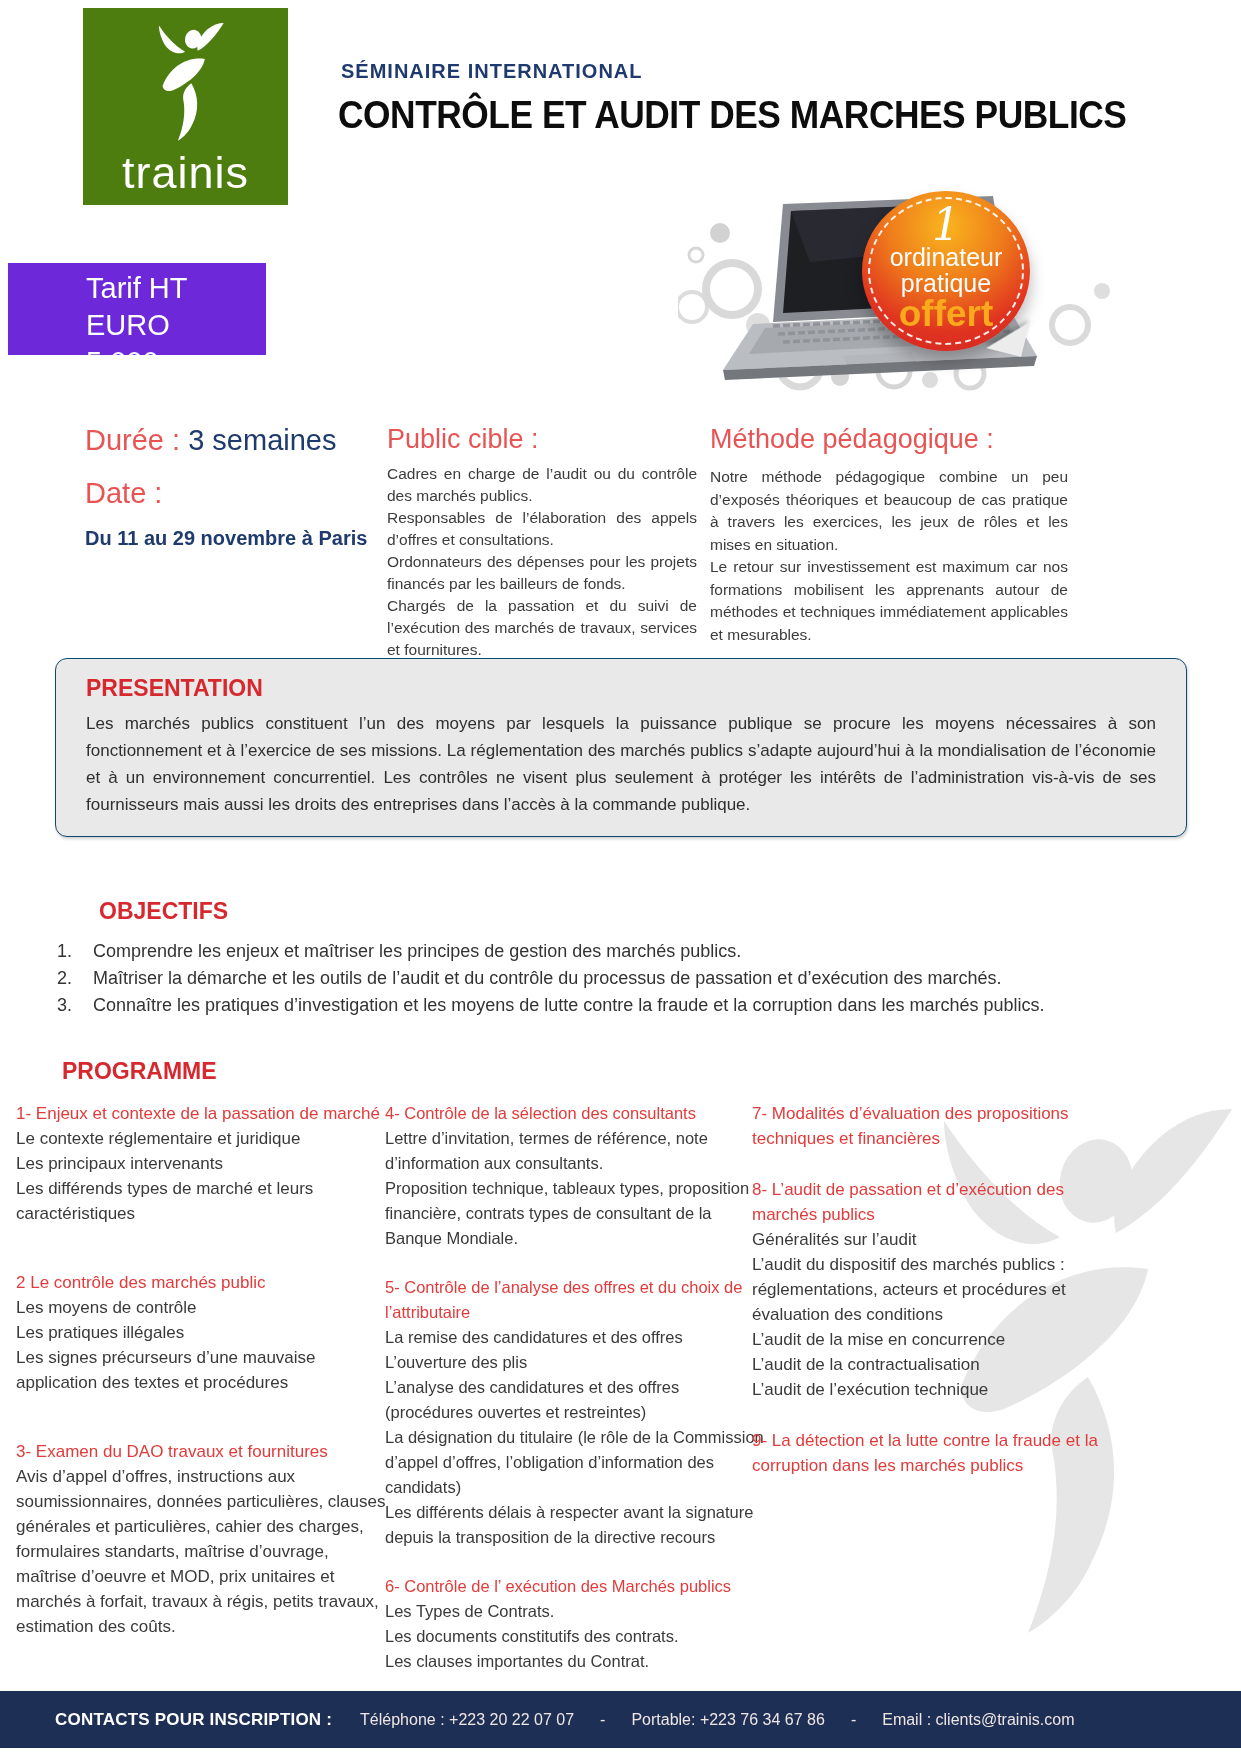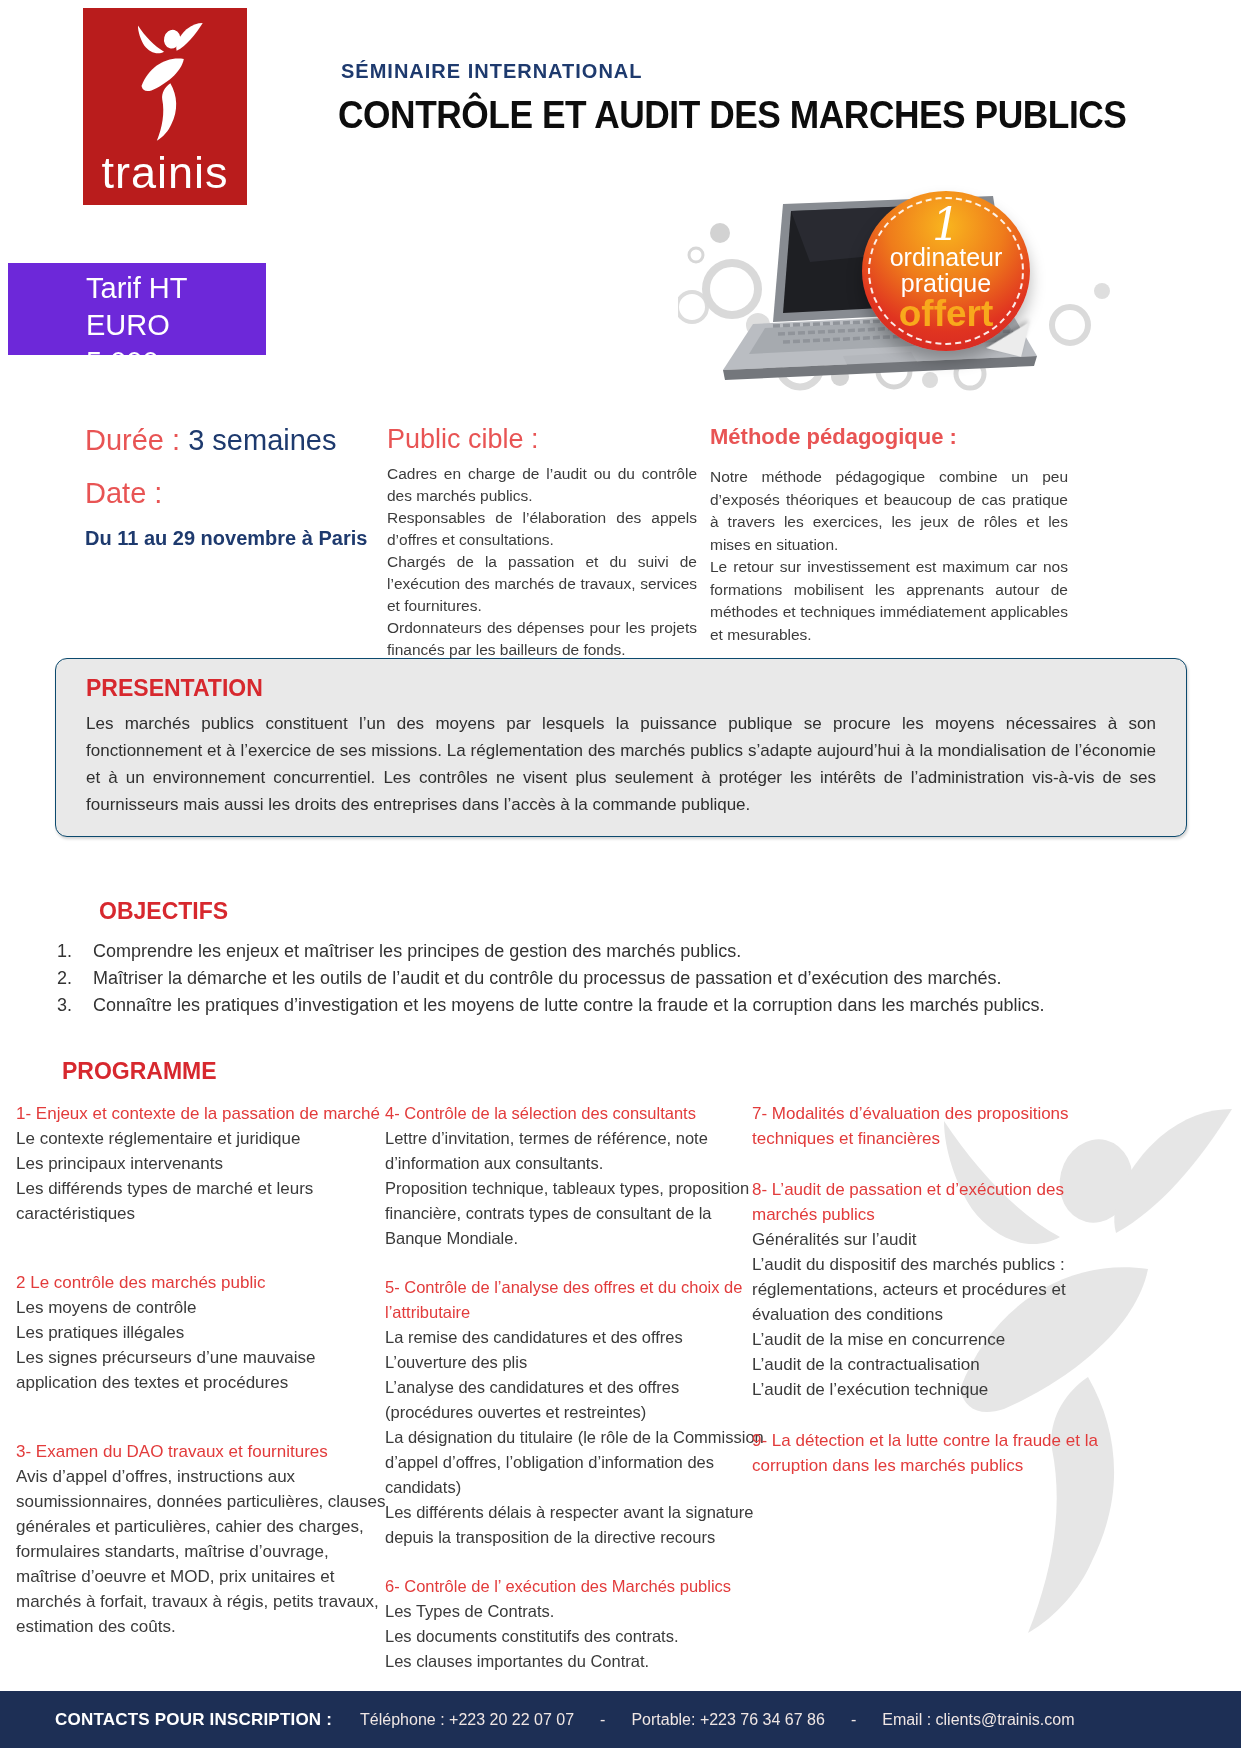--- a/index.html
+++ b/index.html
@@ -2,22 +2,22 @@
 <html><head>
 <meta charset="utf-8">
 <style>
   html,body { margin:0; padding:0; background:#fff; }
   .page {
     position:relative; width:1241px; height:1754px; background:#ffffff;
     font-family:"Liberation Sans","DejaVu Sans",sans-serif; overflow:hidden;
   }
 
   
-  .logo { position:absolute; left:83px; top:8px; width:164px; height:197px;
-          background:#b91c1c; }
+  .logo { position:absolute; left:83px; top:8px; width:205px; height:197px;
+          background:#4d7c0f; }
   .logo .figure { position:absolute; top:14px; left:50%; transform:translateX(-47%);
           width:118px; height:126px; color:#ffffff; }
   .logo-text { position:absolute; bottom:10px; width:100%; text-align:center;
           color:#fff; font-size:45px; font-weight:300; letter-spacing:1px; line-height:1; }
 
   
   .kicker { position:absolute; left:341px; top:60px; font-size:20px; font-weight:700;
             color:#1e3a6e; letter-spacing:1px; }
   .doc-title { position:absolute; left:338px; top:94px; font-size:38px; font-weight:700;
             color:#0d0d0d; letter-spacing:-0.5px; white-space:nowrap;
@@ -49,21 +49,21 @@
   
   .duree { position:absolute; left:85px; top:424px; font-size:29px; font-weight:300; }
   .date-label { position:absolute; left:85px; top:477px; font-size:29px; font-weight:300; }
   .label-red { color:#e85454; }
   .val-navy  { color:#1e3a6e; }
   .date-value { position:absolute; left:85px; top:527px; font-size:20px; font-weight:700; color:#1e3a6e; }
 
   .pc-title { position:absolute; left:387px; top:424px; font-size:27px; font-weight:300; color:#e85454; }
   .pc-body  { position:absolute; left:387px; top:463px; width:310px; font-size:15.5px;
               line-height:22px; color:#3c3c3c; text-align:justify; }
-  .mp-title { position:absolute; left:710px; top:424px; font-size:22px; font-weight:700; color:#e85454; }
+  .mp-title { position:absolute; left:710px; top:424px; font-size:27px; font-weight:400; color:#e85454; }
   .mp-body  { position:absolute; left:710px; top:466px; width:358px; font-size:15.5px;
               line-height:22.5px; color:#3c3c3c; text-align:justify; }
 
   
   .presentation { position:absolute; left:55px; top:658px; width:1132px; box-sizing:border-box;
               background:#e9e9e9; border:1px solid #0c4a6e; border-radius:12px;
               padding:16px 30px 18px 30px; box-shadow:1px 2px 3px rgba(0,0,0,.18); }
   .pres-title { font-size:23px; font-weight:700; color:#d7282e; margin-bottom:8px; }
   .pres-body  { font-size:17px; line-height:27px; color:#2f2f2f; text-align:justify; }
 
@@ -169,22 +169,22 @@
     <span class="label-red">Durée :</span>
     <span class="val-navy">3 semaines</span>
   </div>
   <div class="date-label label-red">Date :</div>
   <div class="date-value">Du 11 au 29 novembre à Paris</div>
 
   <div class="pc-title">Public cible :</div>
   <div class="pc-body" id="pc-list">
       <div class="pc-item">Cadres en charge de l’audit ou du contrôle des marchés publics.</div>
       <div class="pc-item">Responsables de l’élaboration des appels d’offres et consultations.</div>
+      <div class="pc-item">Ordonnateurs des dépenses pour les projets financés par les bailleurs de fonds.</div>
       <div class="pc-item">Chargés de la passation et du suivi de l’exécution des marchés de travaux, services et fournitures.</div>
-      <div class="pc-item">Ordonnateurs des dépenses pour les projets financés par les bailleurs de fonds.</div>
       <div class="pc-item">Conseillers juridiques.</div>
     </div>
 
   <div class="mp-title">Méthode pédagogique :</div>
   <div class="mp-body" id="methode-body">
       <div class="mp-paragraph">Notre méthode pédagogique combine un peu d’exposés théoriques et beaucoup de cas pratique à travers les exercices, les jeux de rôles et les mises en situation.</div>
       <div class="mp-paragraph">Le retour sur investissement est maximum car nos formations mobilisent les apprenants autour de méthodes et techniques immédiatement applicables et mesurables.</div>
     </div>
 
   <div class="presentation">

